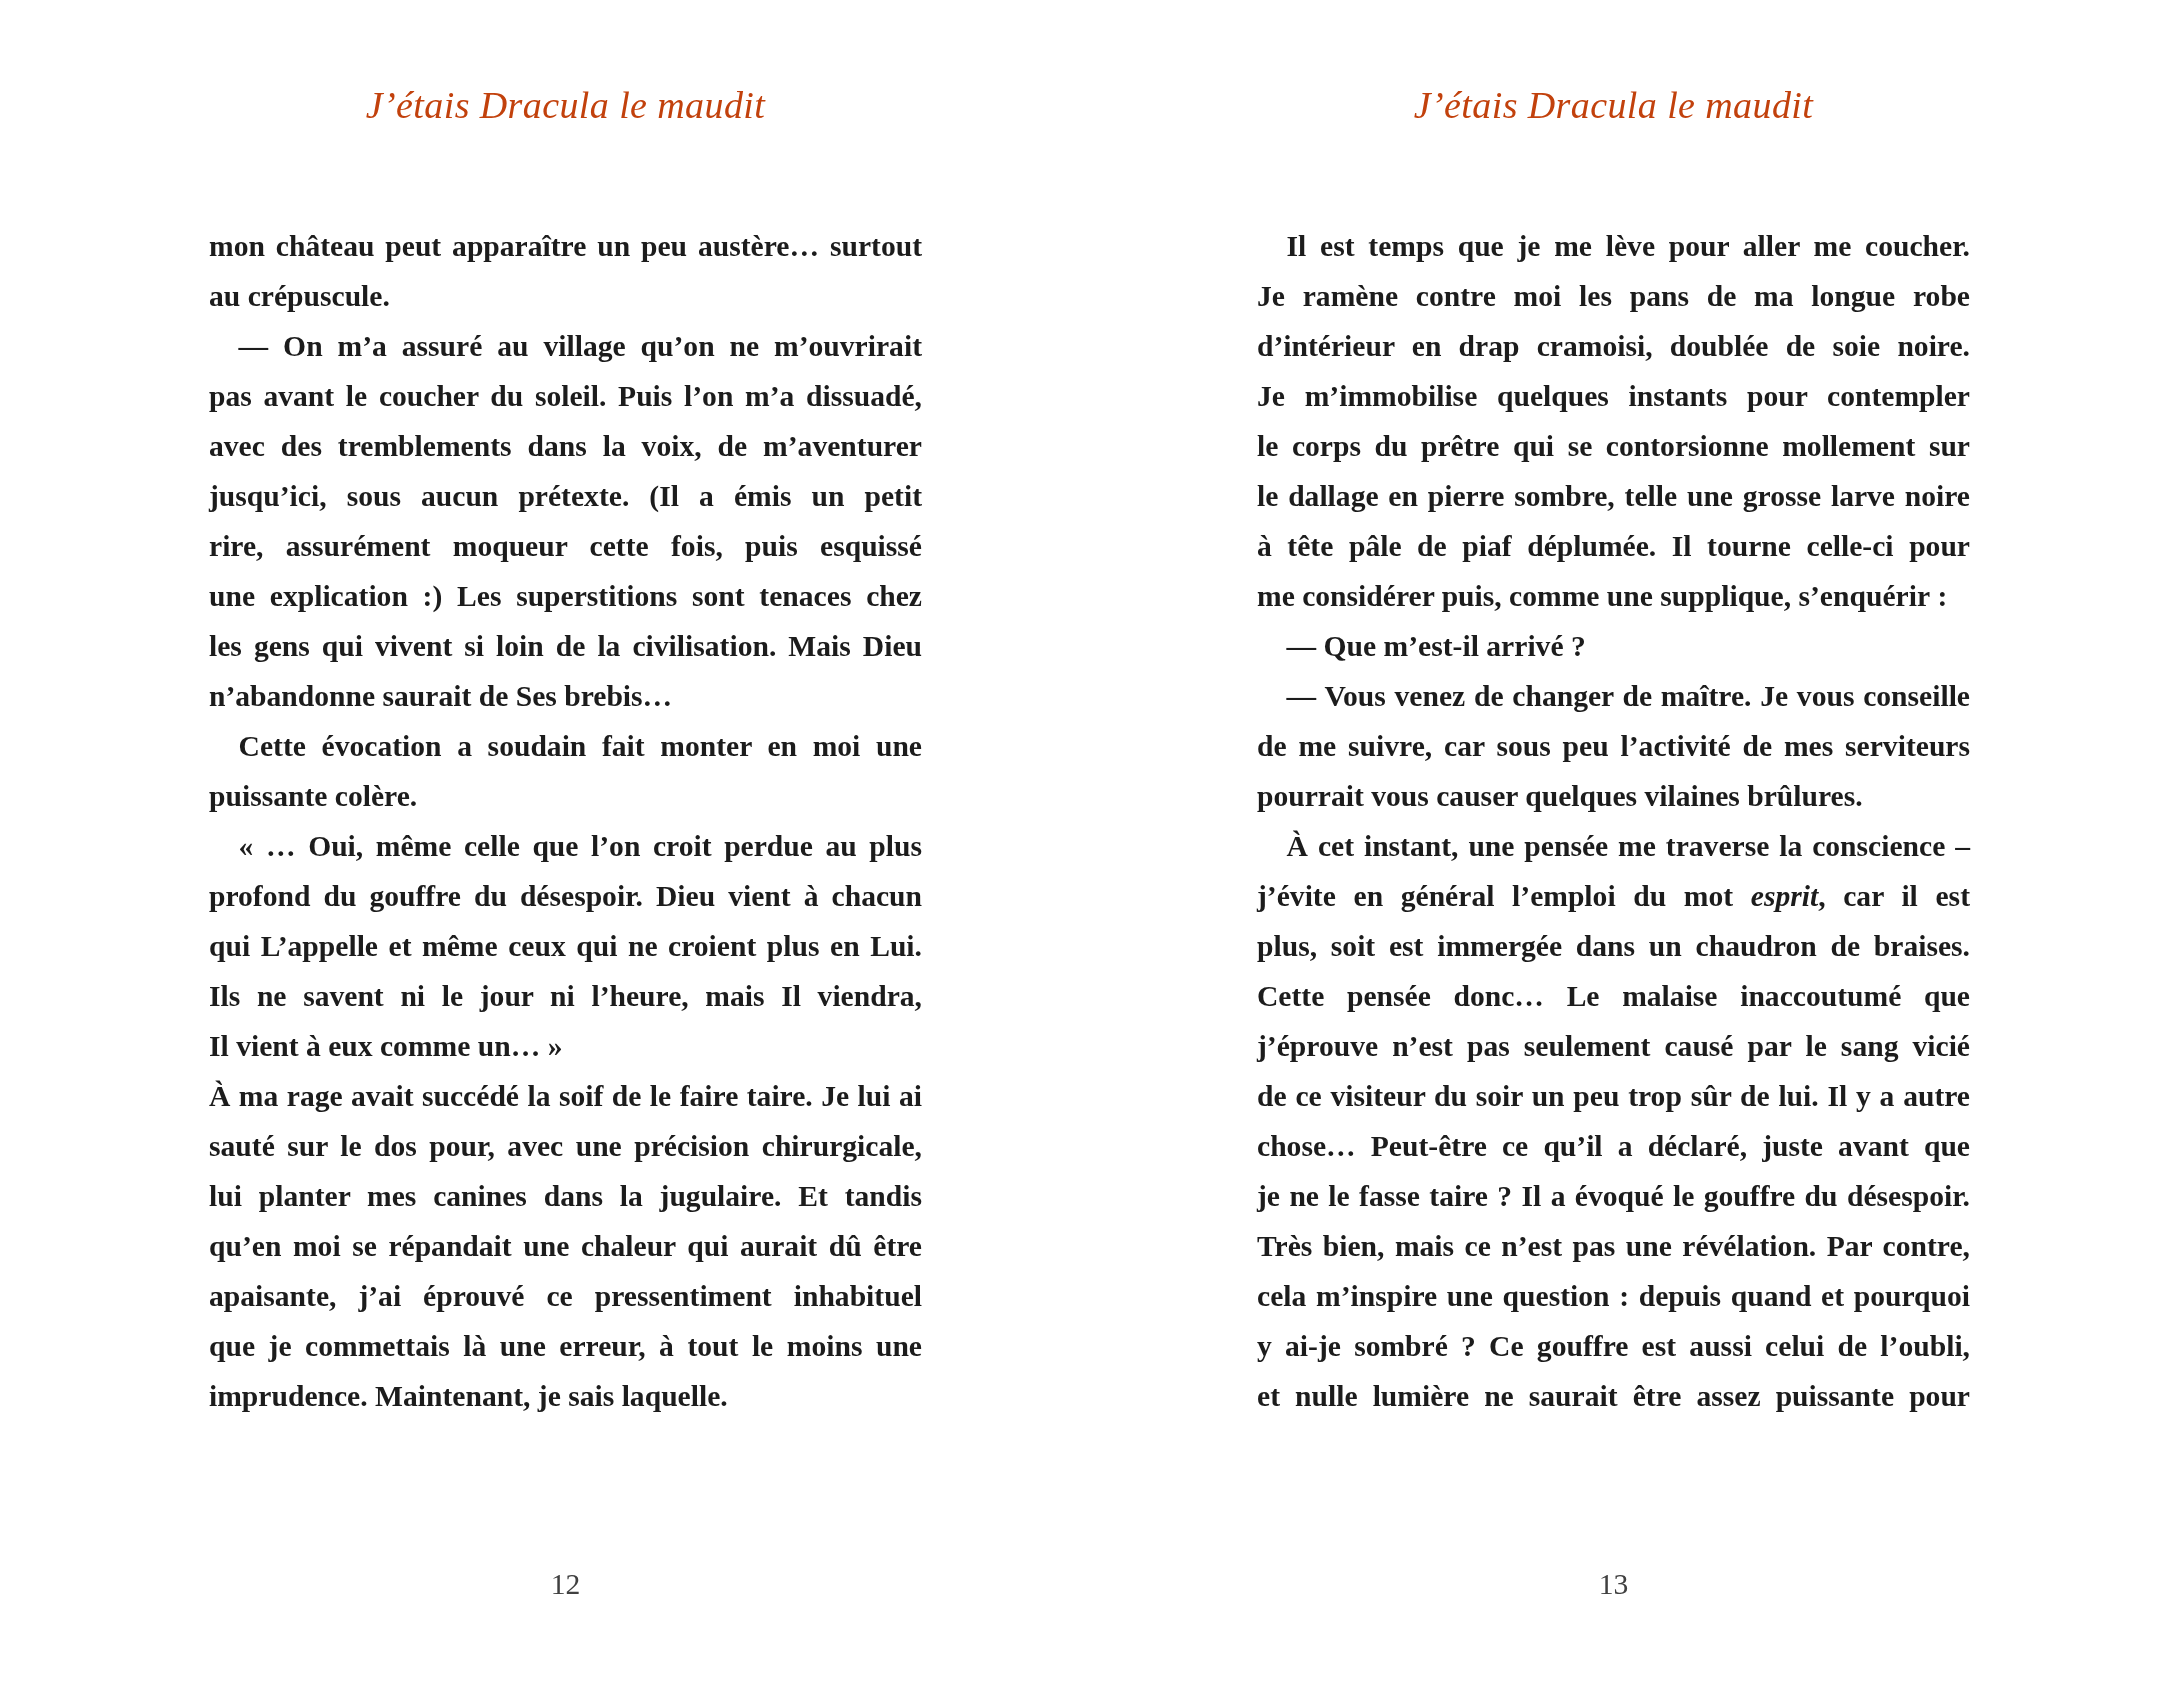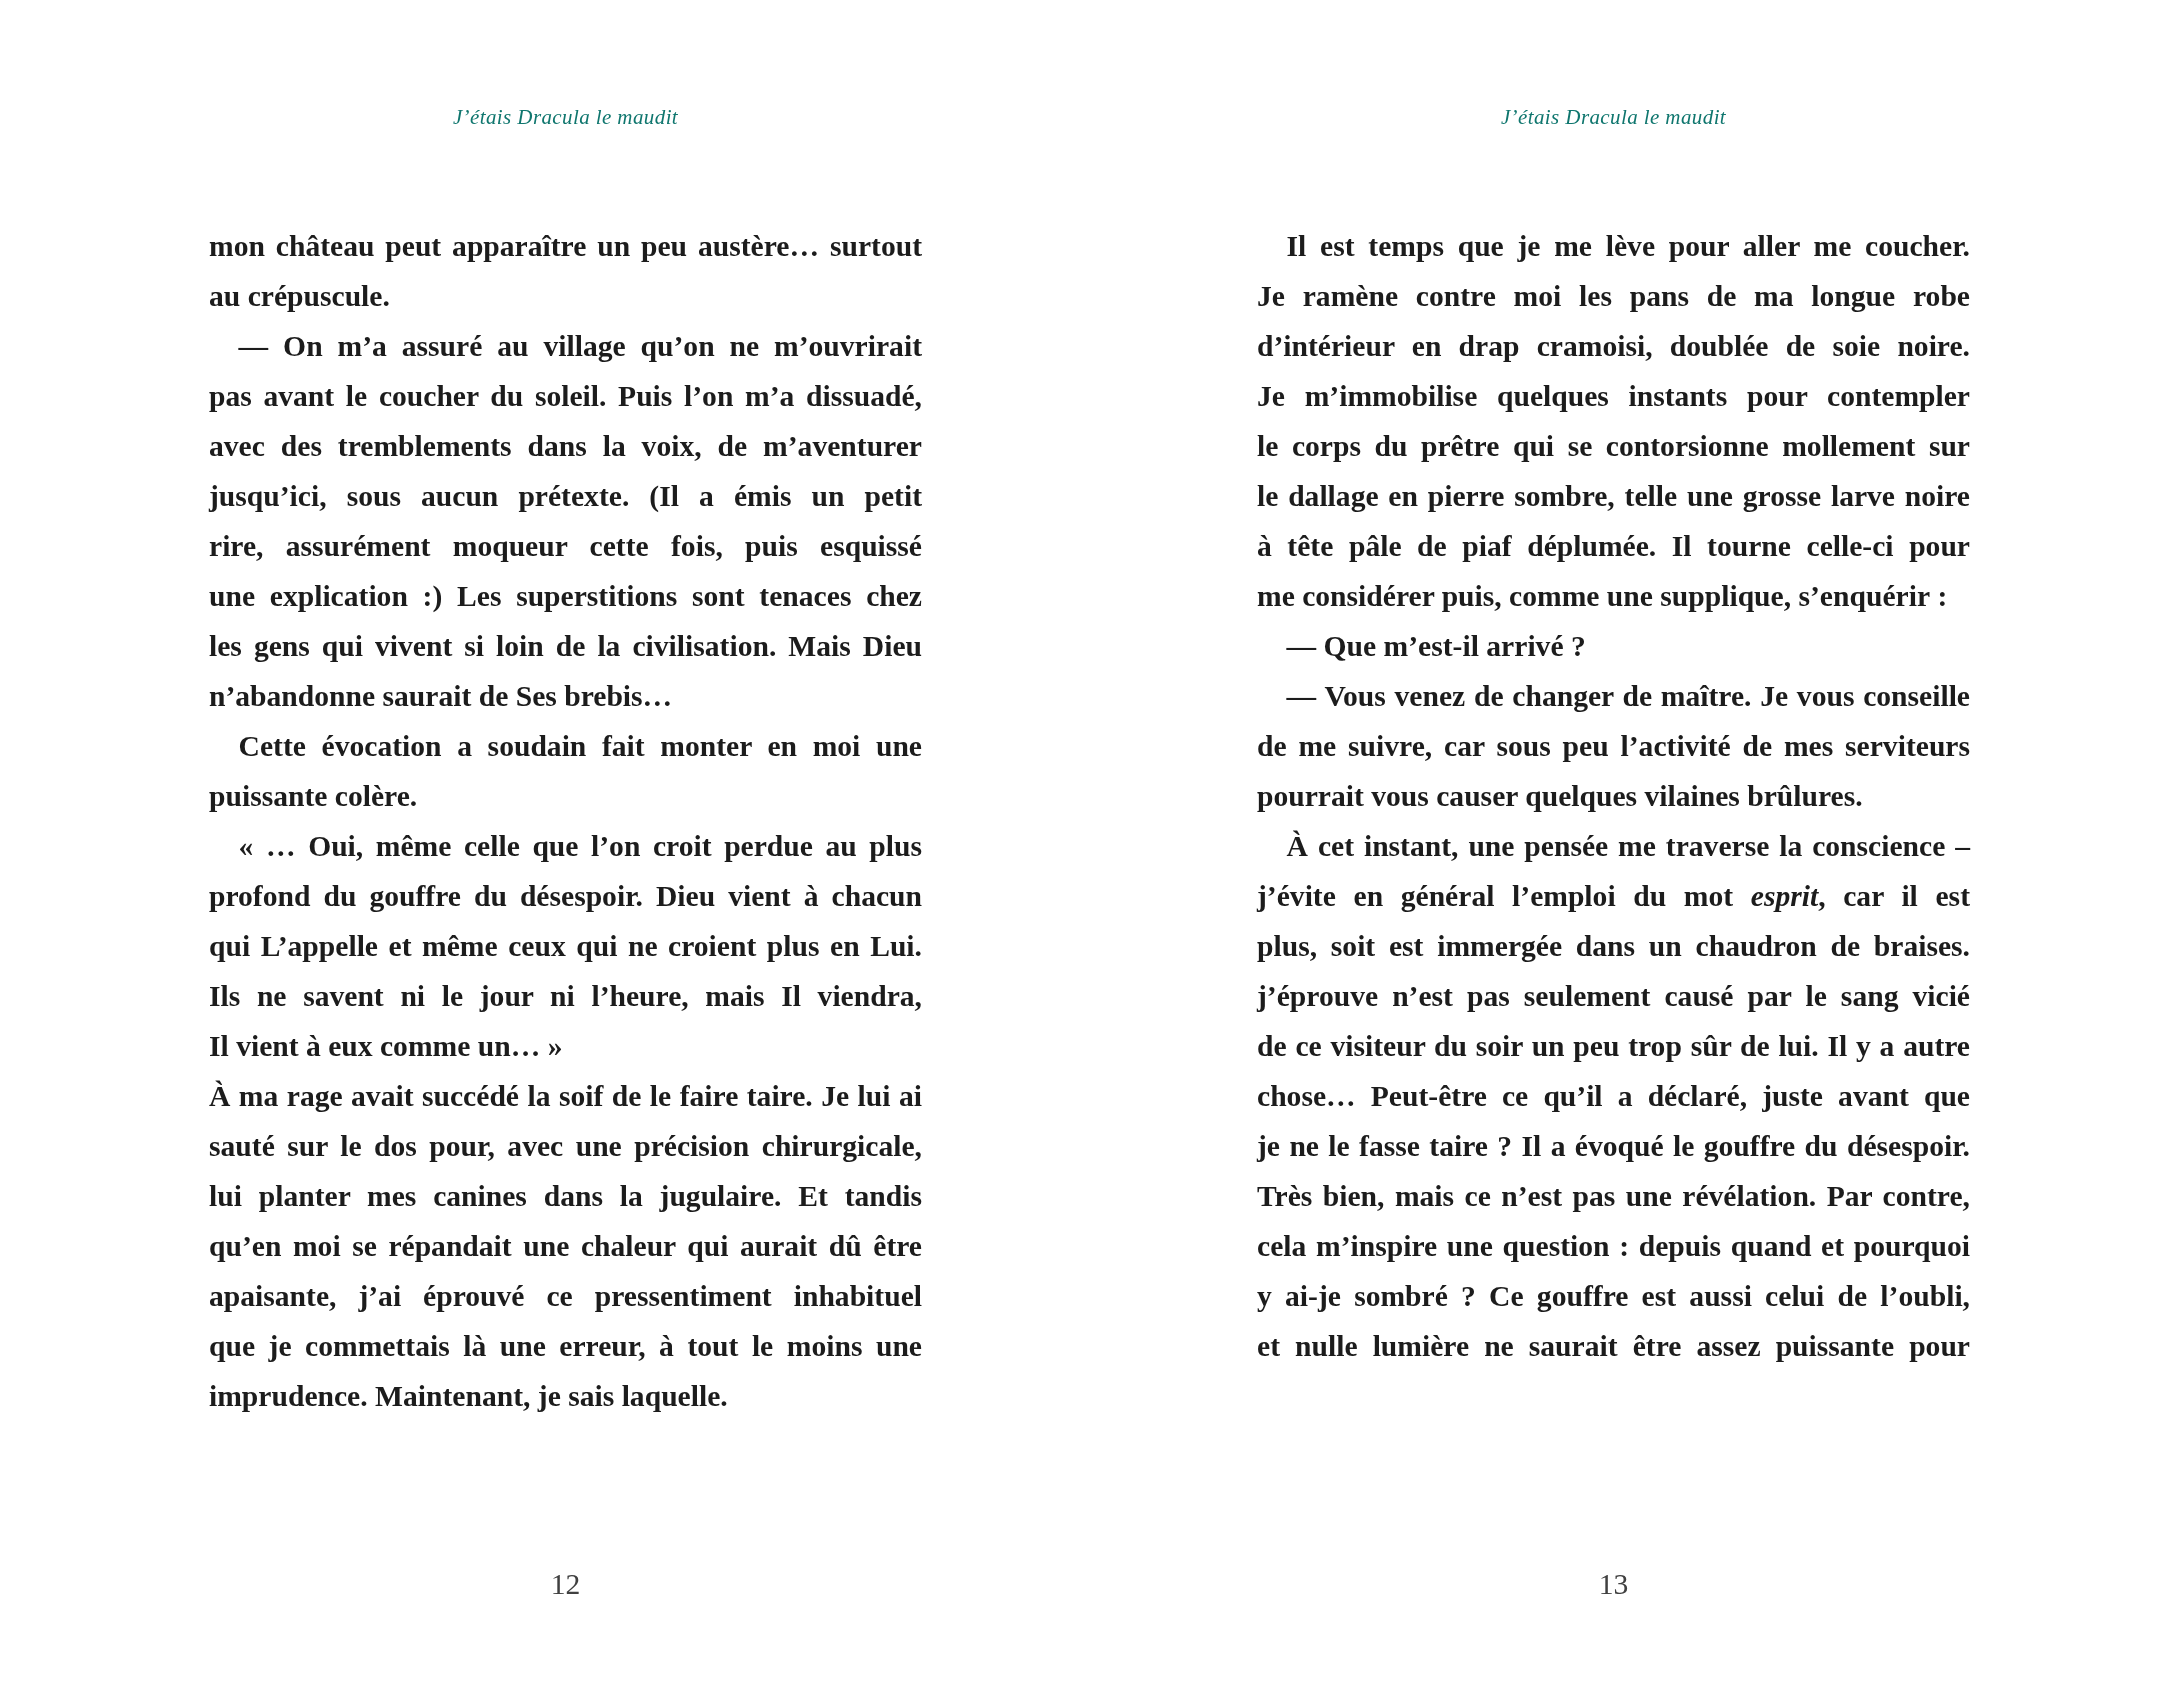--- a/index.html
+++ b/index.html
@@ -14,27 +14,27 @@
     background: #ffffff;
     font-family: "Liberation Serif", "DejaVu Serif", serif;
     color: #1c1c1c;
   }
   .page { position: absolute; top: 0; height: 1707px; width: 713px; }
   #page-left  { left: 209px; }
   #page-right { left: 1257px; }
 
   .running-header {
     position: absolute;
-    top: 100px; left: 0; width: 100%;
+    top: 88px; left: 0; width: 100%;
     text-align: center;
     font-style: italic;
-    font-size: 21px;
+    font-size: 38px;
     line-height: 35px;
     letter-spacing: 0.4px;
-    color: #0f766e;
+    color: #c2410c;
   }
 
   .text-block { position: absolute; top: 221px; left: 0; width: 713px; font-weight: bold; }
 
   .line {
     font-size: 29.6px;
     line-height: 50px;
     height: 50px;
     width: 713px;
     text-align: justify;
@@ -106,20 +106,21 @@
         <div class="line"><span>le dallage en pierre sombre, telle une grosse larve noire</span></div>
         <div class="line"><span>à tête pâle de piaf déplumée. Il tourne celle-ci pour</span></div>
         <div class="line last"><span>me considérer puis, comme une supplique, s’enquérir&nbsp;:</span></div>
         <div class="line indent last"><span>— Que m’est-il arrivé&nbsp;?</span></div>
         <div class="line indent"><span>— Vous venez de changer de maître. Je vous conseille</span></div>
         <div class="line"><span>de me suivre, car sous peu l’activité de mes serviteurs</span></div>
         <div class="line last"><span>pourrait vous causer quelques vilaines brûlures.</span></div>
         <div class="line indent"><span>À cet instant, une pensée me traverse la conscience –</span></div>
         <div class="line"><span>j’évite en général l’emploi du mot </span><span class="it">esprit</span><span>, car il est</span></div>
         <div class="line"><span>plus, soit est immergée dans un chaudron de braises.</span></div>
+        <div class="line"><span>Cette pensée donc… Le malaise inaccoutumé que</span></div>
         <div class="line"><span>j’éprouve n’est pas seulement causé par le sang vicié</span></div>
         <div class="line"><span>de ce visiteur du soir un peu trop sûr de lui. Il y a autre</span></div>
         <div class="line"><span>chose… Peut-être ce qu’il a déclaré, juste avant que</span></div>
         <div class="line"><span>je ne le fasse taire&nbsp;? Il a évoqué le gouffre du désespoir.</span></div>
         <div class="line"><span>Très bien, mais ce n’est pas une révélation. Par contre,</span></div>
         <div class="line"><span>cela m’inspire une question&nbsp;: depuis quand et pourquoi</span></div>
         <div class="line"><span>y ai-je sombré&nbsp;? Ce gouffre est aussi celui de l’oubli,</span></div>
         <div class="line"><span>et nulle lumière ne saurait être assez puissante pour</span></div>
       </div>
     <div class="page-number">13</div>

